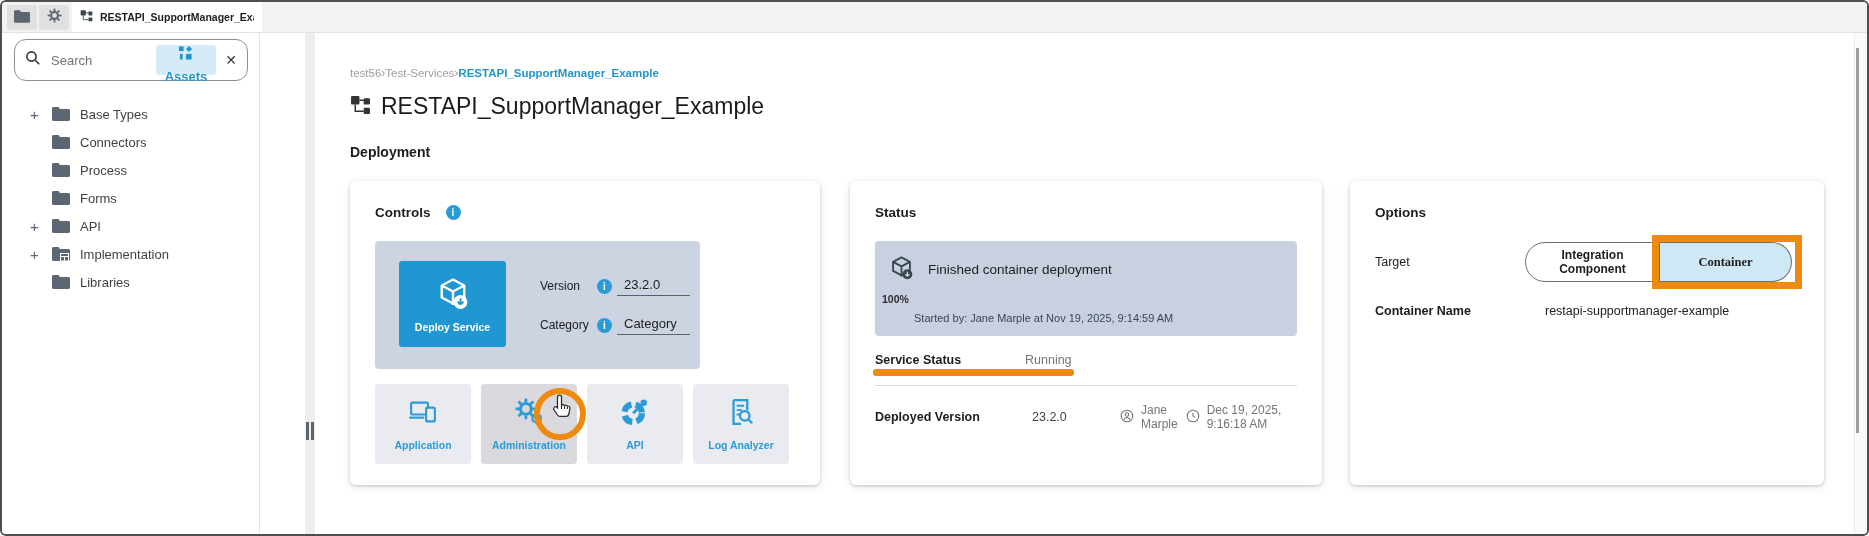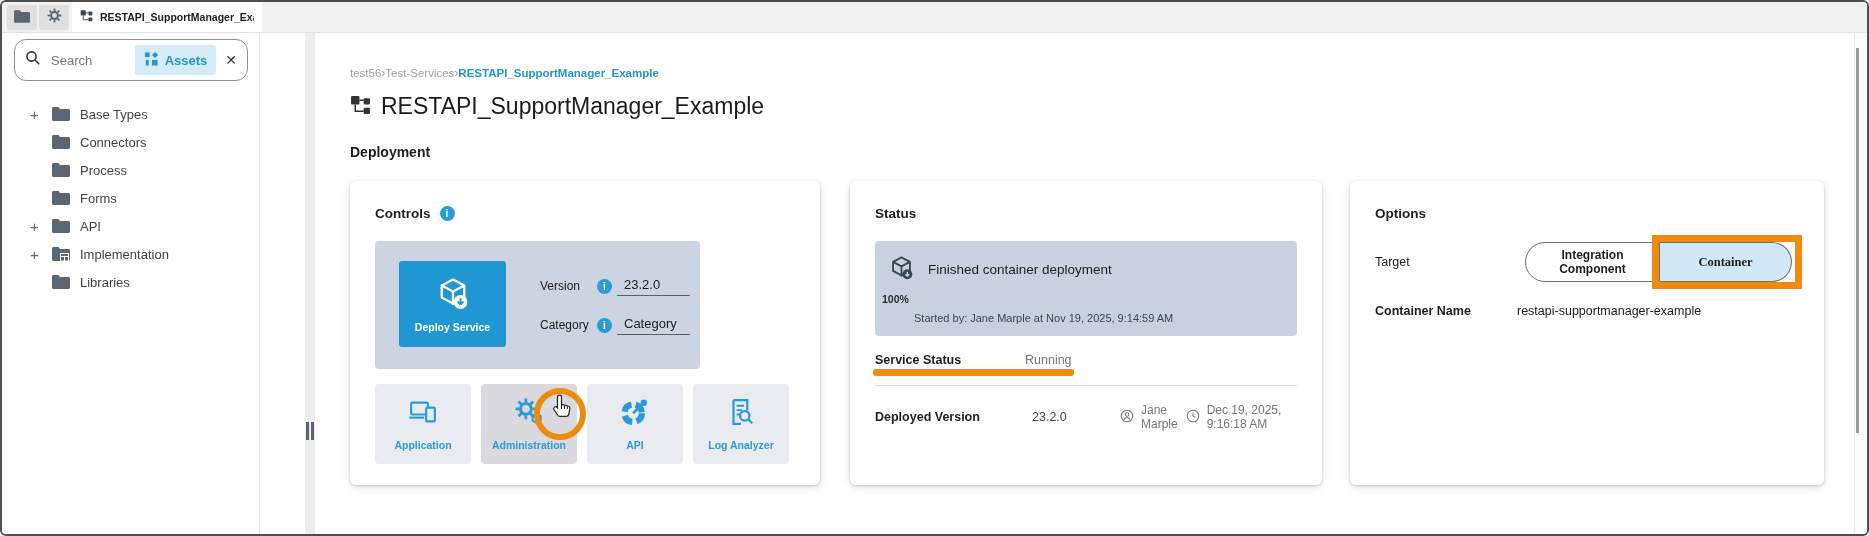--- a/index.html
+++ b/index.html
@@ -9,21 +9,21 @@
   
   .topstrip{position:absolute;left:0;top:0;width:100%;height:31px;background:#f2f2f2;border-bottom:1px solid #e2e2e2;box-sizing:border-box;}
   .tool-btn{position:absolute;top:3px;width:30px;height:25px;background:#e0e0e0;border-radius:2px;display:flex;align-items:center;justify-content:center;}
   #btn-folder{left:5px}#btn-gear{left:37px}
   .doc-tab{position:absolute;left:70px;top:0;height:30px;width:190px;background:#fff;display:flex;align-items:center;gap:7px;padding:0 8px;box-sizing:border-box;}
   .doc-tab .lbl{font-size:10.5px;font-weight:bold;color:#1d1d1d;white-space:nowrap;overflow:hidden;}
   
   .sidebar{position:absolute;left:0;top:31px;bottom:0;width:258px;background:#fff;border-right:1px solid #e6e6e6;box-sizing:border-box;}
   .searchbox{position:absolute;left:12px;top:6px;width:234px;height:42px;border:1px solid #8f8f8f;border-radius:12px;display:flex;align-items:center;padding:0 10px;box-sizing:border-box;background:#fff;}
   .search-ph{color:#757575;font-size:13px;margin-left:10px;}
-  .assets-chip{margin-left:auto;height:30px;background:#d6ebf8;border-radius:3px;display:flex;align-items:center;gap:6px;padding:0 9px;color:#2196cd;font-size:13px;font-weight:700;}
+  .assets-chip{margin-left:auto;height:30px;background:#d6ebf8;border-radius:3px;display:flex;align-items:center;gap:6px;padding:0 9px;color:#2196cd;font-size:13px;font-weight:700;flex-direction:column;}
   .close-x{margin-left:9px;font-size:14px;color:#3a3a3a;cursor:default;}
   .tree{position:absolute;top:67px;left:0;right:0;}
   .tree-row{height:28px;display:flex;align-items:center;padding-left:28px;font-size:13px;color:#424242;}
   .expander{width:22px;font-size:15px;color:#5b6673;line-height:1;}
   .folder-ic{width:19px;margin-right:9px;display:flex;}
   
   .splitter{position:absolute;left:303px;top:31px;bottom:0;width:10px;background:#ededed;}
   .split-handle{position:absolute;left:1px;top:389px;width:8px;height:18px;display:flex;gap:2px;}
   .split-handle i{width:3px;height:100%;background:#5b6673;}
   
@@ -38,21 +38,21 @@
   .crumb-last{color:#2196cd;font-weight:700;}
   .title-row{margin-top:13px;display:flex;align-items:center;gap:10px;}
   .title{font-size:23px;font-weight:500;color:#1b1b1b;}
   .section-h{margin-top:24px;font-size:14px;font-weight:700;}
   .cards{margin-top:21px;display:flex;}
   .card{background:#fff;border-radius:6px;height:304px;box-sizing:border-box;padding:24px 25px;position:relative;
         box-shadow:0 1px 3px rgba(0,0,0,.18),0 2px 10px rgba(0,0,0,.10);}
   .card-controls{width:470px;}
   .card-status{width:472px;margin-left:30px;}
   .card-options{width:474px;margin-left:28px;}
-  .card-h{font-size:13.5px;font-weight:700;display:flex;align-items:center;gap:9px;height:16px;}
+  .card-h{font-size:13.5px;font-weight:700;display:flex;align-items:flex-start;gap:15px;height:16px;}
   .info{width:15px;height:15px;border-radius:50%;background:#2b9bd7;color:#fff;font-size:10px;font-weight:700;display:flex;align-items:center;justify-content:center;flex:none;}
   
   .ctl-panel{margin-top:20px;width:325px;height:128px;background:#ccd3e1;border-radius:4px;display:flex;padding:20px 0 0 24px;box-sizing:border-box;}
   .deploy-btn{width:107px;height:86px;background:#2097d2;border-radius:3px;display:flex;flex-direction:column;align-items:center;justify-content:center;gap:6px;cursor:default;}
   .deploy-lbl{color:#fff;font-size:10.5px;font-weight:700;}
   .fields{margin-left:34px;padding-top:12px;width:150px;}
   .frow{display:flex;align-items:center;height:26px;margin-bottom:13px;}
   .flabel{width:57px;font-size:12px;color:#212121;flex:none;}
   .fval{flex:1;margin-left:5px;border-bottom:1px solid #5f5f5f;font-size:13px;color:#1d1d1d;padding:0 0 3px 7px;}
   .tile-row{margin-top:15px;display:flex;gap:10px;}
@@ -76,21 +76,21 @@
   .divider{margin-top:15px;border-top:1px solid #dcdcdc;}
   .dep-row{margin-top:17px;display:flex;align-items:center;}
   .dep-label{width:157px;font-size:12.5px;font-weight:700;flex:none;}
   .dep-val{width:88px;font-size:12.5px;color:#424242;flex:none;}
   .meta{font-size:12px;color:#757575;display:flex;flex-direction:row;gap:5px;}
   .meta-row{display:flex;align-items:center;gap:7px;}
   
   .opt-row{margin-top:21px;display:flex;align-items:center;}
   .opt-label{width:150px;font-size:12.5px;color:#1d1d1d;flex:none;}
   .opt-label2{width:142px;font-size:12.5px;font-weight:700;flex:none;}
-  .opt-row2{margin-top:22px;display:flex;align-items:center;}
+  .opt-row2{margin-top:22px;display:flex;align-items:center;gap:28px;}
   .opt-val{font-size:12.5px;color:#212121;}
   .seg{display:flex;position:relative;}
   .seg-left{width:135px;height:40px;border:1px solid #6e6e6e;border-radius:20px 0 0 20px;background:#fff;display:flex;align-items:center;justify-content:center;text-align:center;font-size:12px;font-weight:700;line-height:1.2;padding:0 10px;box-sizing:border-box;}
   .seg-right{width:132px;height:40px;border:1px solid #6e6e6e;border-left:none;border-radius:0 20px 20px 0;background:#cfe8f6;display:flex;align-items:center;justify-content:center;font-size:12.5px;font-weight:700;box-sizing:border-box;font-family:Liberation Serif, serif;}
   .ann-rect{position:absolute;left:127px;top:-7px;width:150px;height:54px;border:7px solid #ee8a0d;box-sizing:border-box;z-index:5;}
 </style>
 </head>
 <body>
 
 <div class="wrap">

